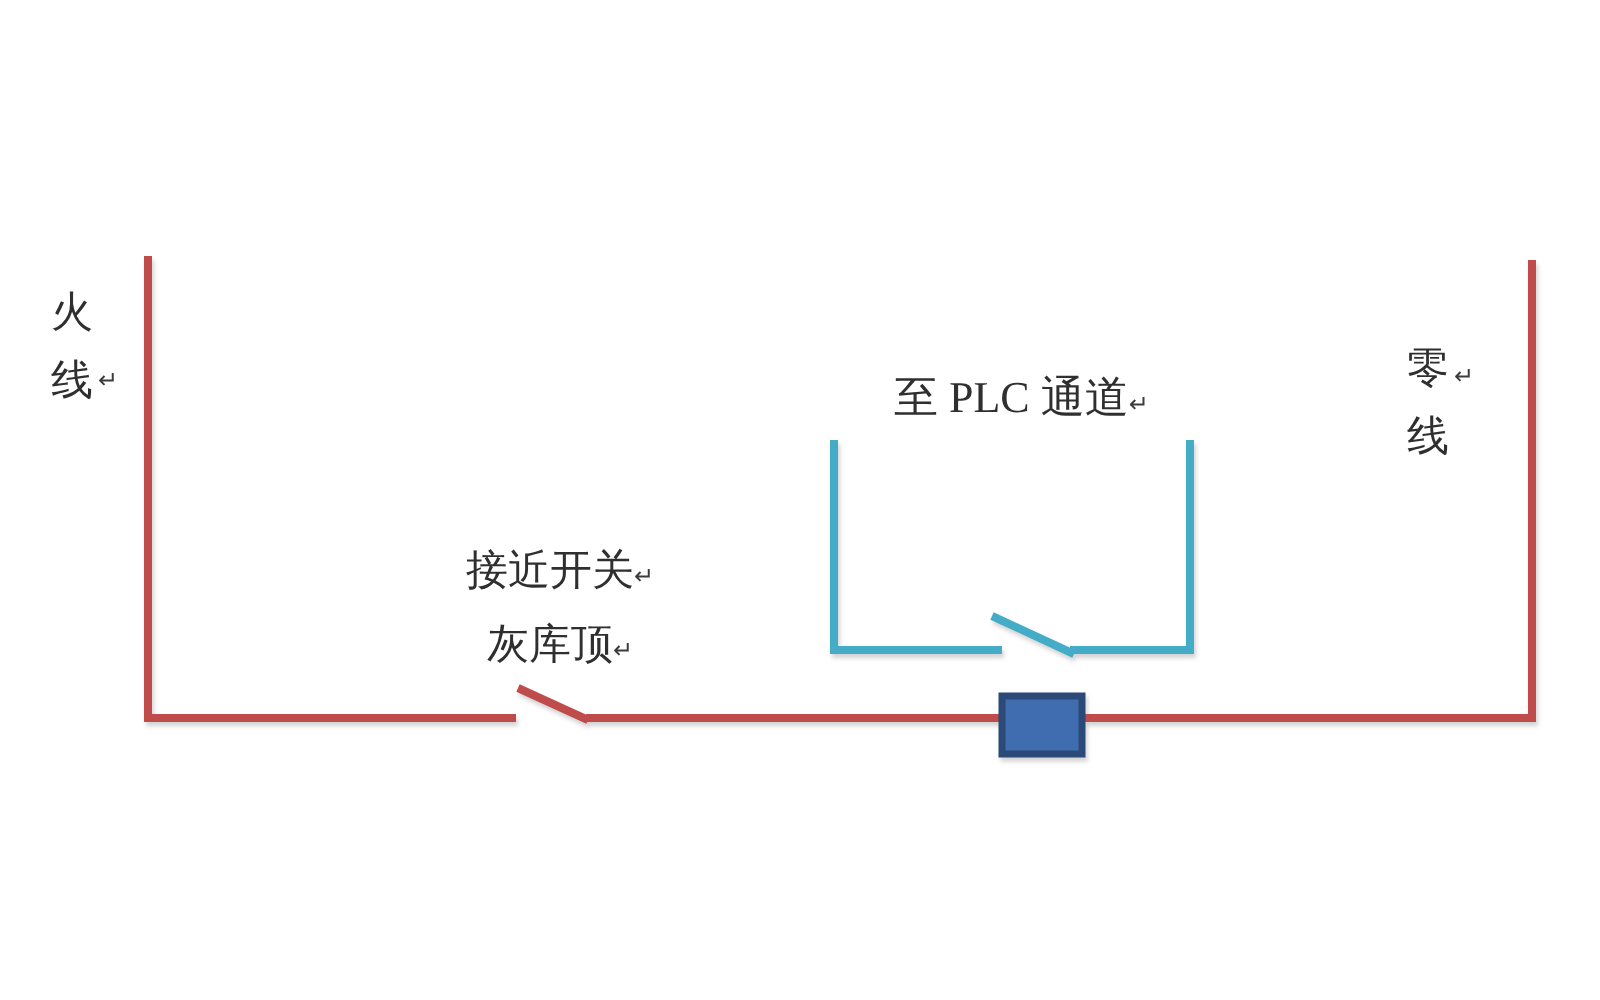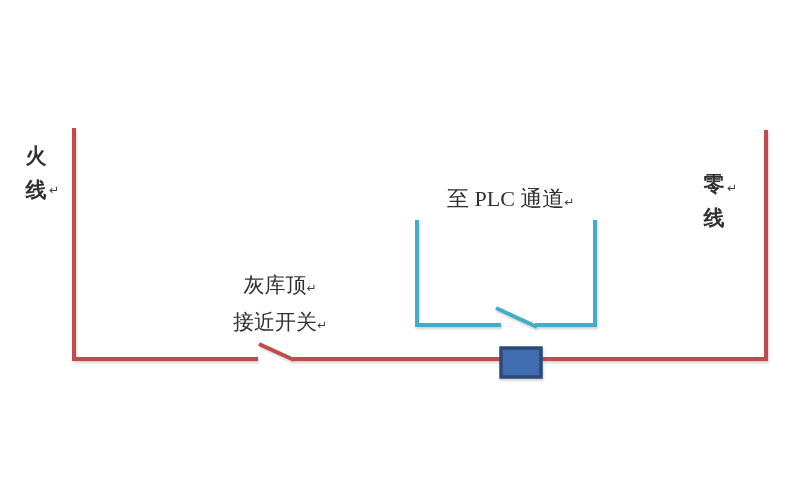--- a/index.html
+++ b/index.html
@@ -27,21 +27,20 @@
     font-size: 21px;
     line-height: 22px;
     white-space: nowrap;
   }
   .v-label {
     width: 26px;
     text-align: center;
     word-break: break-all;
     white-space: normal;
     line-height: 34px;
-    font-weight: bold;
   }
   .two-line {
     width: 122px;
     text-align: center;
     line-height: 34px;
     white-space: normal;
   }
   .plc-label {
     font-size: 22px;
   }
@@ -83,22 +82,22 @@
 
   <div class="label v-label" style="left:701px; top:139px;margin-top:28px;">零线</div>
   <span class="return-mark floating" style="left:727px; top:181px;">↵</span>
 
   <div class="label plc-label" style="left:447px; top:188px;">
     <span>至 PLC 通道</span><span class="return-mark">↵</span>
   </div>
 
   <div class="label two-line" style="left:219px; top:268px;">
     <div>
-      <span>灰库顶</span><span class="return-mark">↵</span>
+      <span>接近开关</span><span class="return-mark">↵</span>
     </div>
     <div>
-      <span>接近开关</span><span class="return-mark">↵</span>
+      <span>灰库顶</span><span class="return-mark">↵</span>
     </div>
   </div>
 
 
 
 </div>
 
 </body></html>

